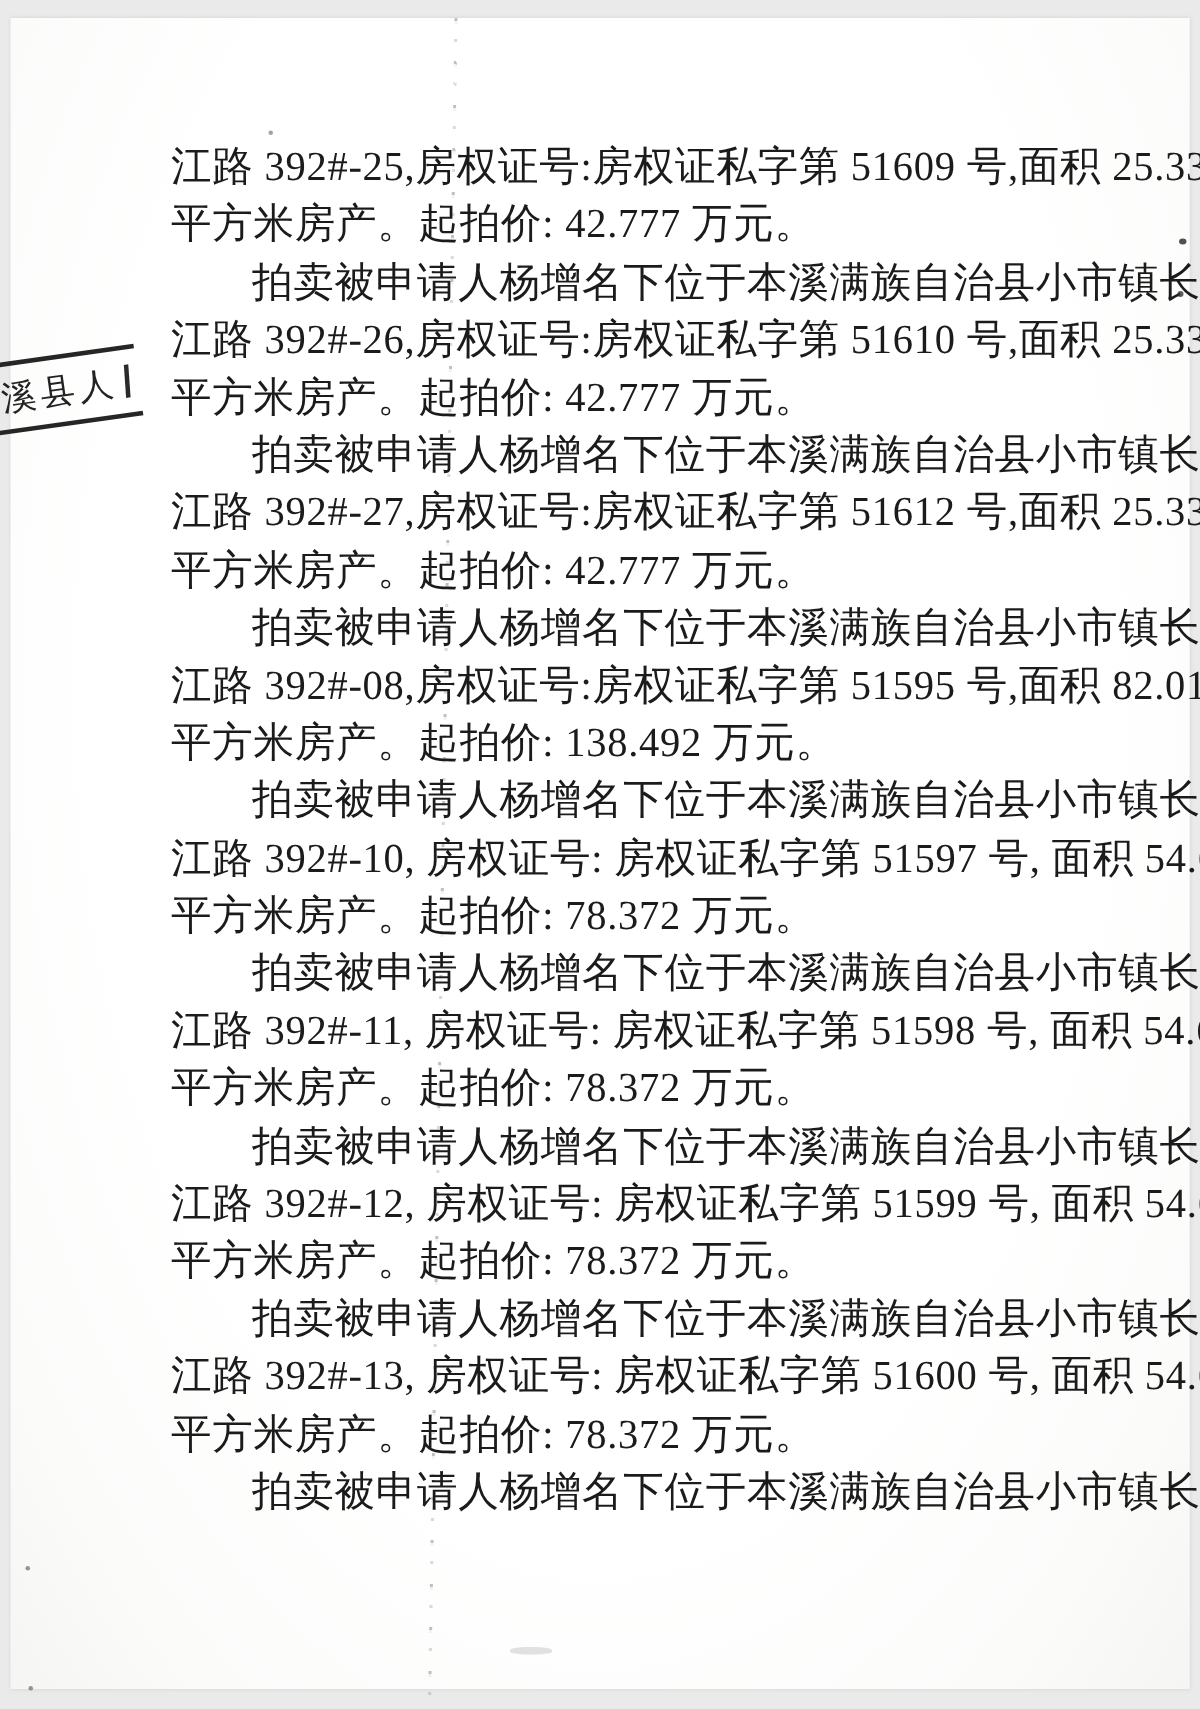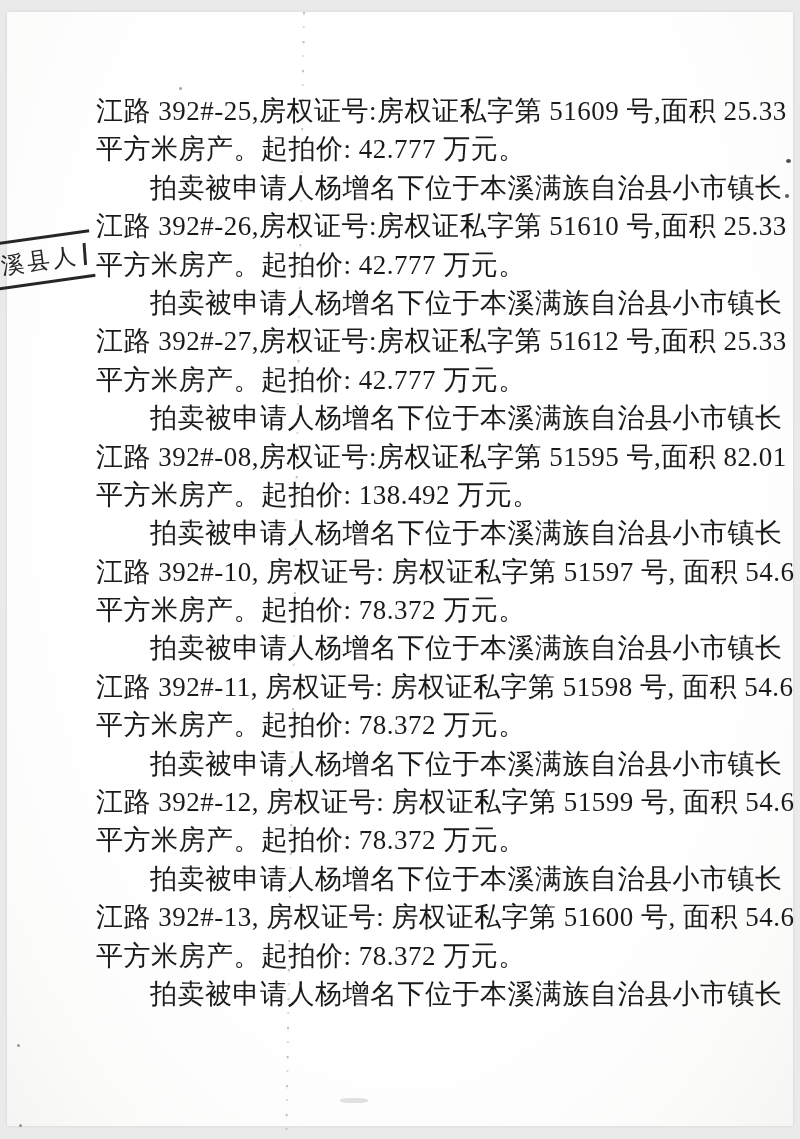--- a/index.html
+++ b/index.html
@@ -18,21 +18,21 @@
     position: absolute;
     left: 7px;
     top: 12px;
     width: 786px;
     height: 1114px;
     background: radial-gradient(ellipse at 50% 40%, #ffffff 60%, #fbfbfa 85%, #f5f5f3 100%);
     box-shadow: 0 0 3px rgba(0,0,0,0.10);
   }
   .textblock {
     position: absolute;
-    left: 89px;
+    left: 107px;
     top: 80px;
     width: 600px;
     color: #1b1b1b;
   }
   .line {
     height: 38.4px;
     line-height: 38.4px;
     font-size: 27px;
     letter-spacing: 0.5px;
     white-space: nowrap;

